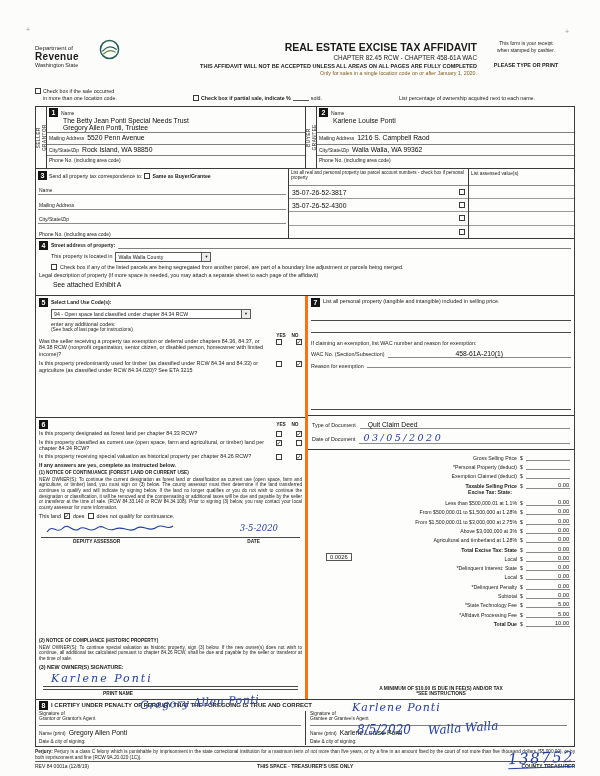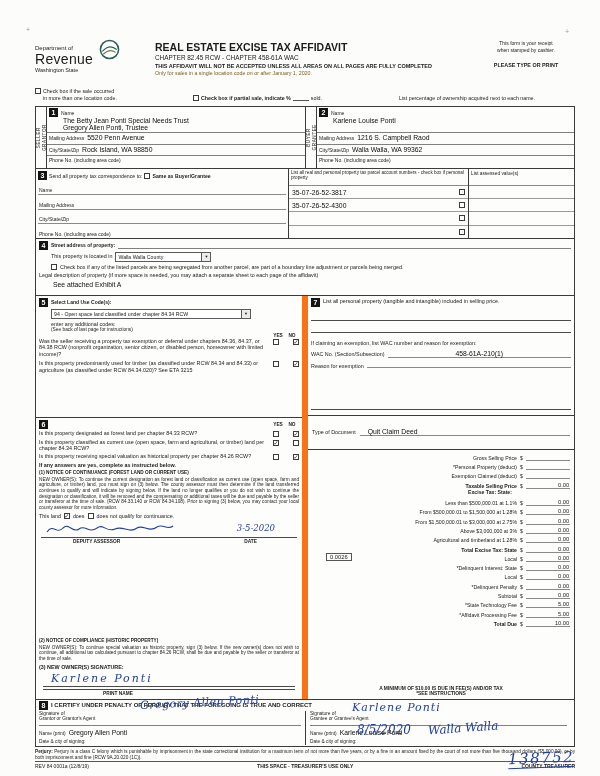--- a/index.html
+++ b/index.html
@@ -13,24 +13,24 @@
 .q{font-size:5.4px;line-height:1.22;color:#1c1c1c}
 .tiny{font-size:4.8px;line-height:1.15}
 .typed{font-size:6.8px;color:#0e0e0e}
 .pen{font-family:"DejaVu Serif",serif;font-style:italic;color:#23409f}
 .hw{position:absolute;white-space:nowrap;z-index:6}
 .cb{display:inline-flex;width:6px;height:6px;border:1px solid #3c3c3c;background:#fff;align-items:center;justify-content:center;font-size:6px;line-height:1;flex:none;color:#1a1a1a}
 .num{display:inline-flex;width:9px;height:9px;background:#141414;color:#fff;font-size:7px;font-weight:bold;align-items:center;justify-content:center;flex:none}
 .header{position:absolute;left:35px;top:38px;width:540px;height:50px;display:flex}
 .logo{width:120px;position:relative;padding-top:7px}
 .dept-small{font-size:6px}
-.dept-name{font-size:14px;font-weight:normal;letter-spacing:.3px}
+.dept-name{font-size:10px;font-weight:bold;letter-spacing:.3px}
 .dept-sub{font-size:5.5px}
 .logo-circle{position:absolute;left:64px;top:1px;width:21px;height:21px}
-.titleblk{flex:1;text-align:left;padding-top:3px}
+.titleblk{flex:1;text-align:right;padding-top:3px}
 .title{font-size:10.5px;font-weight:bold}
 .chapter{font-size:6.4px;margin-top:1px}
 .warning{font-size:5.5px;font-weight:bold;margin-top:2px}
 .onlynote{font-size:5.3px;color:#7d5a1e;margin-top:1px}
 .receipt{width:98px;text-align:center;font-size:5px;line-height:1.3;padding-top:2px}
 .typeprint{font-weight:bold;font-size:5.4px;margin-top:9px}
 .topchecks{position:absolute;left:35px;top:88px;width:540px;display:flex;font-size:5.3px;line-height:1.25;align-items:flex-end}
 .tc-left{display:flex;gap:2px;width:158px;align-self:flex-start}
 .tc-mid{display:flex;gap:2px;align-items:center;width:206px}
 .tc-right{flex:1}
@@ -60,21 +60,21 @@
 .s3assessed{flex:1;display:flex;flex-direction:column}
 .aheader{font-size:4.8px;padding:2px;border-bottom:1px solid #8a8a8a;height:17px}
 .arow{flex:1;border-bottom:1px solid #9a9a9a}
 .arow:last-child{border-bottom:none}
 .s4{height:57px;border-bottom:1px solid #3b3b3b;padding:2px 3px;display:flex;flex-direction:column;gap:2px}
 .s4r{display:flex;align-items:center;gap:3px}
 .s4line{flex:1;border-bottom:1px solid #808080;height:7px}
 .dd{border:1px solid #5a5a5a;height:10px;display:inline-flex;align-items:center;background:#fff;font-size:5.2px;padding-left:2px;white-space:nowrap;overflow:hidden}
 .dd .arr{margin-left:auto;border-left:1px solid #5a5a5a;height:100%;width:9px;display:flex;align-items:center;justify-content:center;font-size:4px;background:#ececec;flex:none}
 .cols{height:406px;display:flex;border-bottom:1px solid #3b3b3b}
-.colL{width:272px;border-right:6px solid #f97316;display:flex;flex-direction:column}
+.colL{width:272px;border-right:3px solid #f97316;display:flex;flex-direction:column}
 .colR{flex:1;display:flex;flex-direction:column}
 .s5{height:122px;border-bottom:1px solid #3b3b3b;padding:2px 3px;display:flex;flex-direction:column}
 .s6{flex:1;padding:2px 3px;display:flex;flex-direction:column;gap:1.5px}
 .ynhead{display:flex;justify-content:flex-end;margin-left:auto}
 .ynhead span{width:14px;text-align:center;font-size:4.8px;font-weight:bold}
 .qrow{display:flex;gap:3px}
 .qrow .q{flex:1}
 .yn{display:flex;width:26px;justify-content:space-between;margin-top:1px;flex:none}
 .notice{font-size:4.7px;line-height:1.18;text-align:justify}
 .sigline{border-bottom:1px solid #4a4a4a;height:0}
@@ -388,20 +388,24 @@
             <span style="flex:1;border-bottom:1px solid #8a8a8a"></span>
           </div>
           <div class="sigline" style="margin-top:auto;margin-bottom:3px"></div>
         </div>
 
         <div class="docblock">
           <div class="docrow">
             <span class="q">Type of Document</span>
             <span class="typed" style="flex:1;border-bottom:1px solid #8a8a8a;padding-left:8px">Quit Claim Deed</span>
           </div>
+          <div class="docrow">
+            <span class="q">Date of Document</span>
+            <span class="pen" style="flex:1;border-bottom:1px solid #8a8a8a;font-size:9.5px;letter-spacing:2.5px;padding-left:4px">03/05/2020</span>
+          </div>
         </div>
 
         <div class="taxblock">
           <div class="taxrow">
               <span class="tlabel">Gross Selling Price</span>
               <span class="dol">$</span>
               <span class="tval"></span>
             </div>
           <div class="taxrow">
               <span class="tlabel">*Personal Property (deduct)</span>

